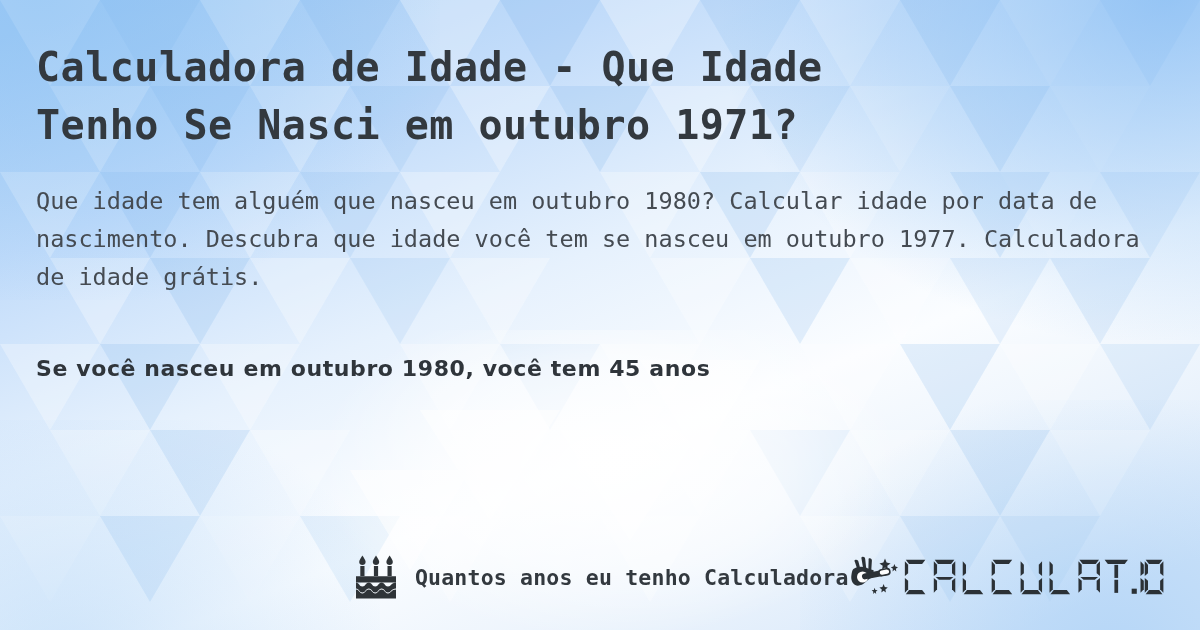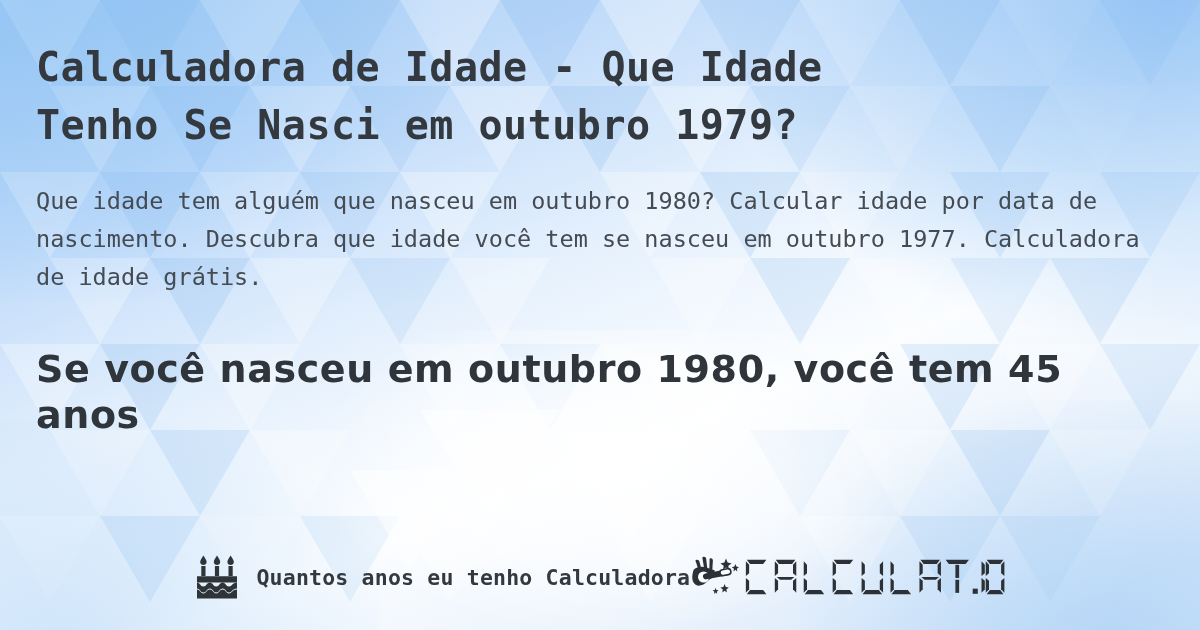--- a/index.html
+++ b/index.html
@@ -117,37 +117,37 @@
     letter-spacing: 0px;
     color: #454b52;
     max-width: 1130px;
   }
 
   .answer {
     margin: 0;
     padding-top: 50px;
     font-family: "DejaVu Sans", "Liberation Sans", sans-serif;
     font-weight: bold;
-    font-size: 38px;
+    font-size: 22px;
     line-height: 46px;
     letter-spacing: 0.6px;
     color: #2f353b;
     max-width: 1070px;
   }
 
   
   .footer {
     position: absolute;
     left: 36px;
     right: 30px;
     bottom: 26px;
     height: 54px;
     display: flex;
     align-items: center;
-    justify-content: center;
+    justify-content: flex-end;
     z-index: 4;
   }
   .footer-brand {
     display: flex;
     align-items: center;
     gap: 16px;
   }
   .cake-icon {
     display: block;
     width: 46px;
@@ -287,21 +287,21 @@
 
   <div class="bg-corner-tl"></div>
   <div class="bg-corner-tr"></div>
   <div class="bg-corner-bl"></div>
   <div class="bg-corner-br"></div>
   <div class="bg-white-core"></div>
 
   <div class="content">
 
     <h1 class="page-title">Calculadora de Idade - Que Idade
-Tenho Se Nasci em outubro 1979?</h1>
+Tenho Se Nasci em outubro 1971?</h1>
 
     <p class="description">Que idade tem alguém que nasceu em outubro 1980? Calcular idade por data de nascimento. Descubra que idade você tem se nasceu em outubro 1977. Calculadora de idade grátis.</p>
 
     <p class="answer">Se você nasceu em outubro 1980, você tem 45 anos</p>
 
   </div>
 
   <div class="footer">
 
     <div class="footer-brand">

